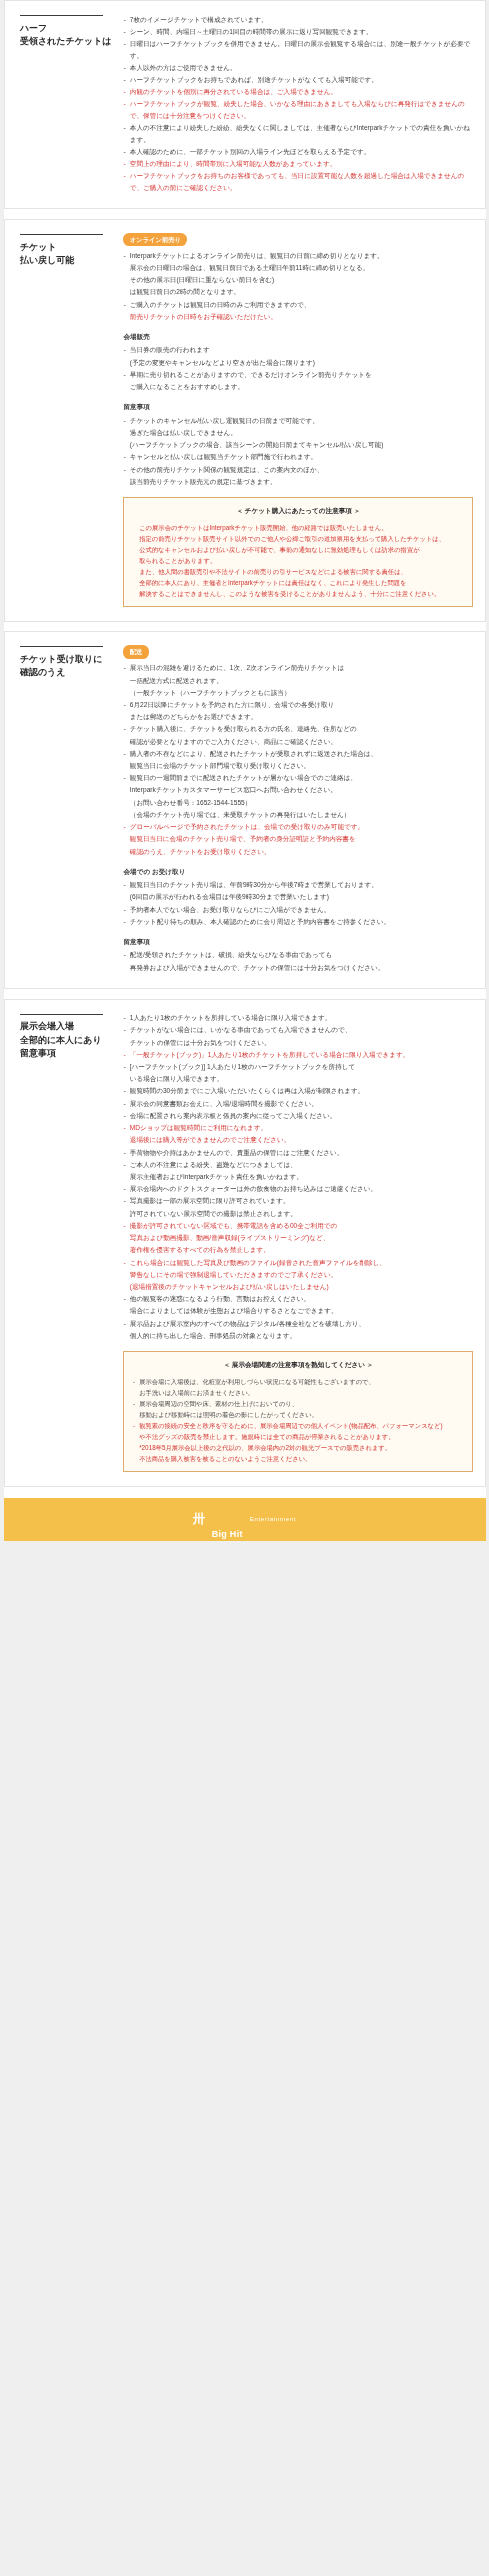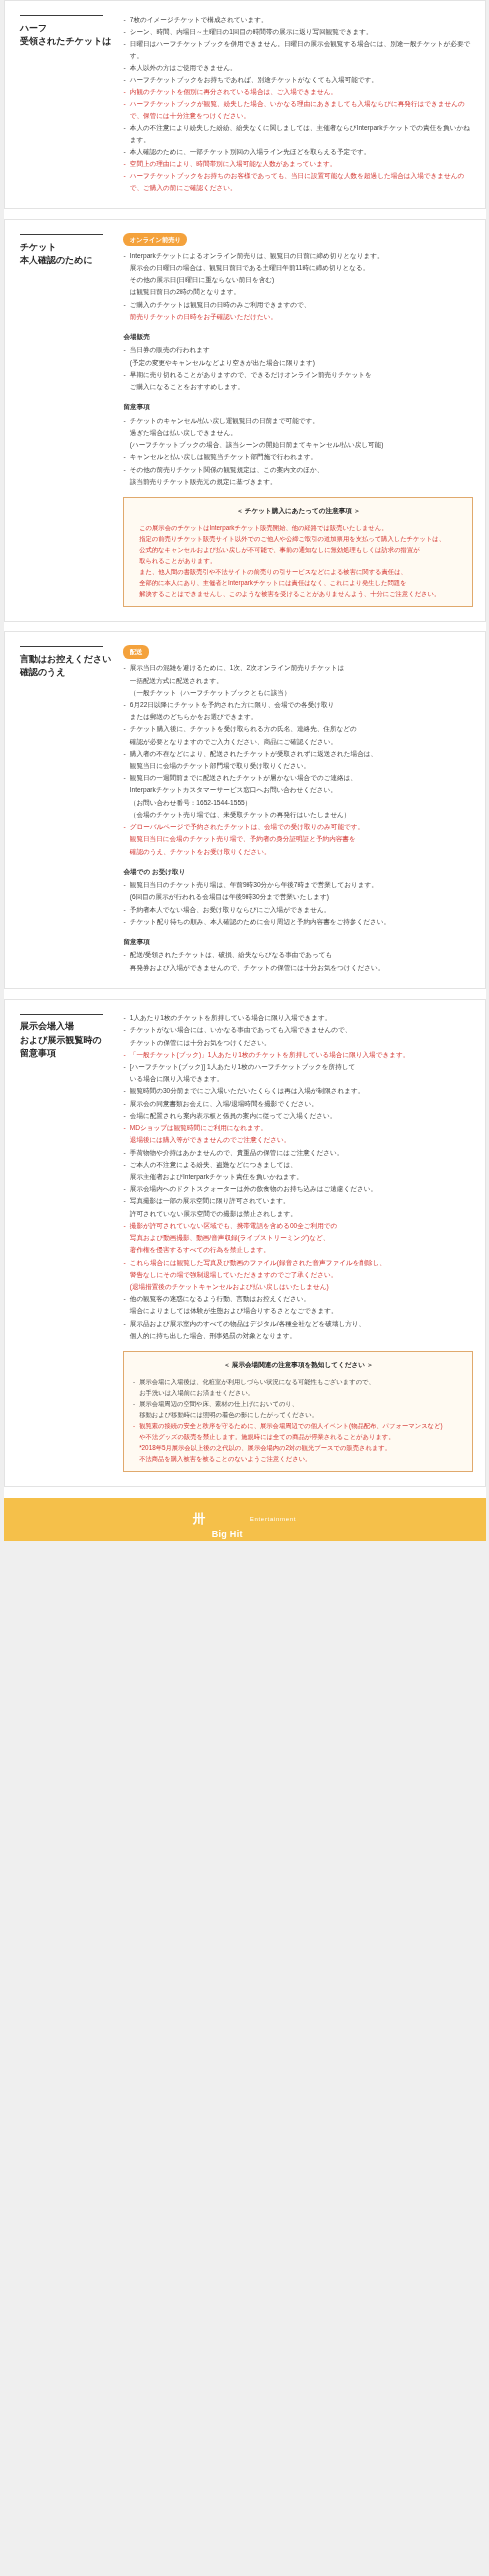--- a/index.html
+++ b/index.html
@@ -164,21 +164,21 @@
         </ul>
       </div>
     </div>
   </div>
 
   <div class="section">
     <div class="sec-inner">
       <div class="sec-title">
         <span class="rule"></span>
         <div>チケット</div>
-        <div>本人確認のために</div>
+        <div>払い戻し可能</div>
       </div>
       <div class="sec-body">
         <div class="chip">オンライン前売り</div>
         <ul class="plain">
           <li>Interparkチケットによるオンライン前売りは、観覧日の日前に締め切りとなります。</li>
           <li class="nodash">展示会の日曜日の場合は、観覧日前日である土曜日午前11時に締め切りとなる。</li>
           <li class="nodash">その他の展示日(日曜日に重ならない前日を含む)</li>
           <li class="nodash">は観覧日前日の2時の間となります。</li>
           <li>ご購入のチケットは観覧日の日時のみご利用できますので、</li>
           <li class="nodash red">前売りチケットの日時をお子確認いただけたい。</li>
@@ -215,21 +215,21 @@
           </ul>
         </div>
       </div>
     </div>
   </div>
 
   <div class="section">
     <div class="sec-inner">
       <div class="sec-title">
         <span class="rule"></span>
-        <div>言動はお控えください</div>
+        <div>チケット受け取りに</div>
         <div>確認のうえ</div>
       </div>
       <div class="sec-body">
         <div class="chip">配送</div>
         <ul class="plain">
           <li>展示当日の混雑を避けるために、1次、2次オンライン前売りチケットは</li>
           <li class="nodash">一括配送方式に配送されます。</li>
           <li class="nodash">（一般チケット（ハーフチケットブックともに該当）</li>
           <li>6月22日以降にチケットを予約された方に限り、会場での各受け取り</li>
           <li class="nodash">または郵送のどちらかをお選びできます。</li>
@@ -261,21 +261,21 @@
         </ul>
       </div>
     </div>
   </div>
 
   <div class="section">
     <div class="sec-inner">
       <div class="sec-title">
         <span class="rule"></span>
         <div>展示会場入場</div>
-        <div>および展示観覧時の</div>
+        <div>全部的に本人にあり</div>
         <div>留意事項</div>
       </div>
       <div class="sec-body">
         <ul class="plain">
           <li>1人あたり1枚のチケットを所持している場合に限り入場できます。</li>
           <li>チケットがない場合には、いかなる事由であっても入場できませんので、</li>
           <li class="nodash">チケットの保管には十分お気をつけください。</li>
           <li class="red">「一般チケット(ブック)」1人あたり1枚のチケットを所持している場合に限り入場できます。</li>
           <li>[ハーフチケット(ブック)] 1人あたり1枚のハーフチケットブックを所持して</li>
           <li class="nodash">いる場合に限り入場できます。</li>

